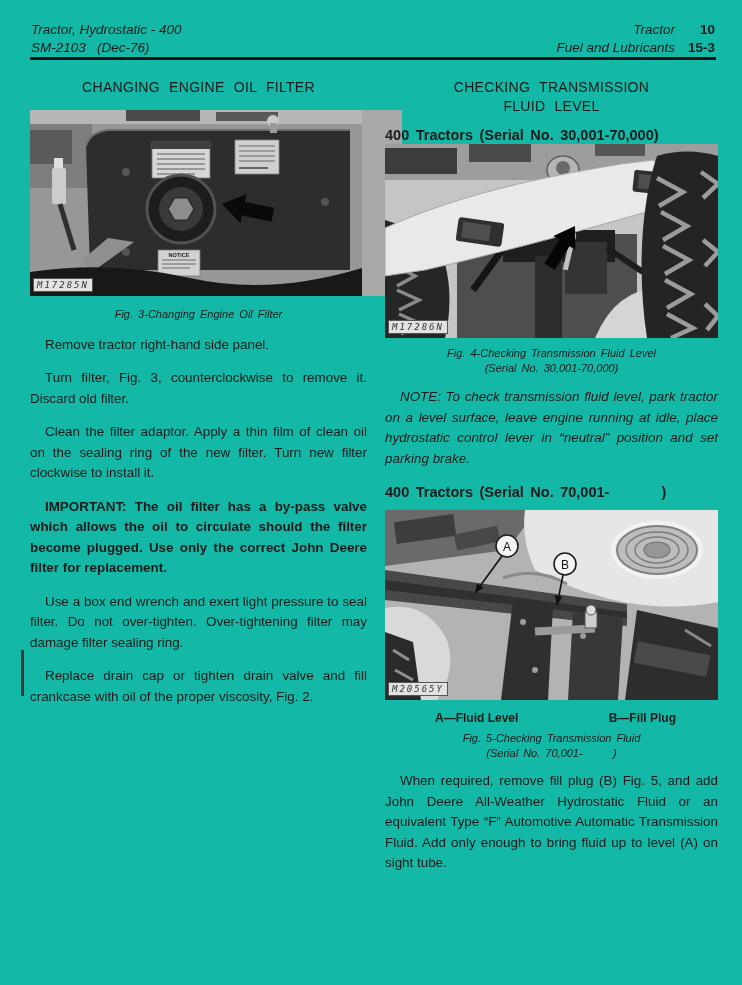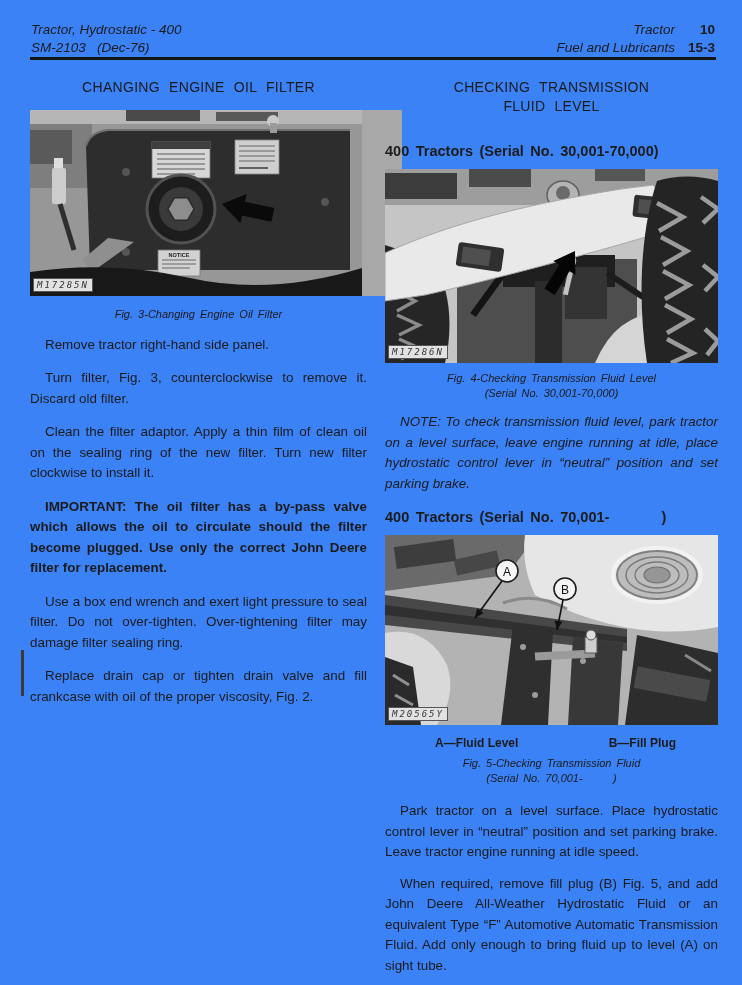--- a/index.html
+++ b/index.html
@@ -1,17 +1,17 @@
 <!DOCTYPE html>
 <html><head>
 <meta charset="utf-8">
 <style>
   html,body{margin:0;padding:0;background:#ffffff;}
   .page{
-    position:relative;width:742px;height:985px;background:#3b82f6;
+    position:relative;width:742px;height:985px;background:#14b8a6;
     font-family:"Liberation Sans",sans-serif;color:#1b1b1b;overflow:hidden;
   }
   
   .header{position:absolute;top:21px;left:31px;right:27px;display:flex;justify-content:space-between;
           font-style:italic;font-size:13.5px;line-height:17.5px;}
   .header .hl div{white-space:pre;}
   .header .hr{display:grid;grid-template-columns:auto 36px;column-gap:4px;text-align:right;}
   .header .hr .num{font-style:normal;font-weight:bold;}
   .header-rule{position:absolute;top:57px;left:30px;width:686px;height:2.5px;background:#141414;}
   
@@ -124,23 +124,23 @@
     <p class="body" style="margin-top:13px;">Clean the filter adaptor. Apply a thin film of clean oil on the sealing ring of the new filter. Turn new filter clockwise to install it.</p>
     <p class="body bold" style="margin-top:13px;">IMPORTANT: The oil filter has a by-pass valve which allows the oil to circulate should the filter become plugged. Use only the correct John Deere filter for replacement.</p>
     <p class="body" style="margin-top:13px;">Use a box end wrench and exert light pressure to seal filter. Do not over-tighten. Over-tightening filter may damage filter sealing ring.</p>
     <p class="body" style="margin-top:13px;">Replace drain cap or tighten drain valve and fill crankcase with oil of the proper viscosity, Fig. 2.</p>
   </div>
 
   <div class="revision-bar"></div>
 
   <div class="col col-right">
     <h1 class="sec-title">CHECKING TRANSMISSION</h1>
-    <h1 class="sec-title" style="margin:0 0 26px 0;">FLUID LEVEL</h1>
-
-    <h2 class="sub-heading" style="margin-bottom:9px;">400 Tractors (Serial No. 30,001-70,000)</h2>
+    <h1 class="sec-title" style="margin:0 0 10px 0;">FLUID LEVEL</h1>
+
+    <h2 class="sub-heading" style="">400 Tractors (Serial No. 30,001-70,000)</h2>
 
     <div class="photo" style="width:333px;height:194px;">
       <svg width="333" height="194" viewBox="0 0 333 194">
         <rect width="333" height="194" fill="#c5c5c5"></rect>
         <rect width="333" height="36" fill="#9d9d9d"></rect>
         <rect x="0" y="4" width="72" height="26" fill="#3c3c3c"></rect>
         <rect x="84" y="0" width="62" height="18" fill="#4b4b4b"></rect>
         <rect x="210" y="0" width="50" height="12" fill="#565656"></rect>
         <ellipse cx="178" cy="26" rx="16" ry="14" fill="#b4b4b4" stroke="#5f5f5f" stroke-width="1.5"></ellipse>
         <circle cx="178" cy="24" r="7" fill="#6a6a6a"></circle>
@@ -263,18 +263,17 @@
       <div class="watermark">M20565Y</div>
     </div>
 
     <div class="ab-labels" style="margin-top:11px;">
       <span>A—Fluid Level</span>
       <span>B—Fill Plug</span>
     </div>
     <div class="caption" style="margin-top:6px;">Fig. 5-Checking Transmission Fluid</div>
     <div class="caption">(Serial No. 70,001-&nbsp;&nbsp;&nbsp;&nbsp;&nbsp;&nbsp;)</div>
 
-    <p class="body" style="margin-top:16px;">Park tractor on a level surface. Place hydrostatic control lever in “neutral” position and set parking brake. Leave tractor engine running at idle speed.</p>
     <p class="body" style="margin-top:11px;">When required, remove fill plug (B) Fig. 5, and add John Deere All-Weather Hydrostatic Fluid or an equivalent Type “F” Automotive Automatic Transmission Fluid. Add only enough to bring fluid up to level (A) on sight tube.</p>
 
   </div>
 
 </div>
 
 </body></html>

